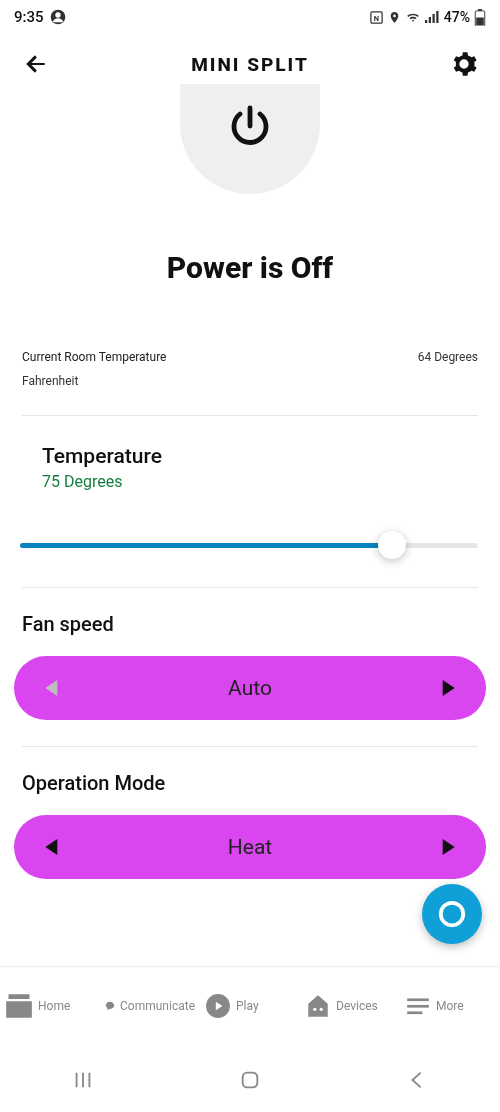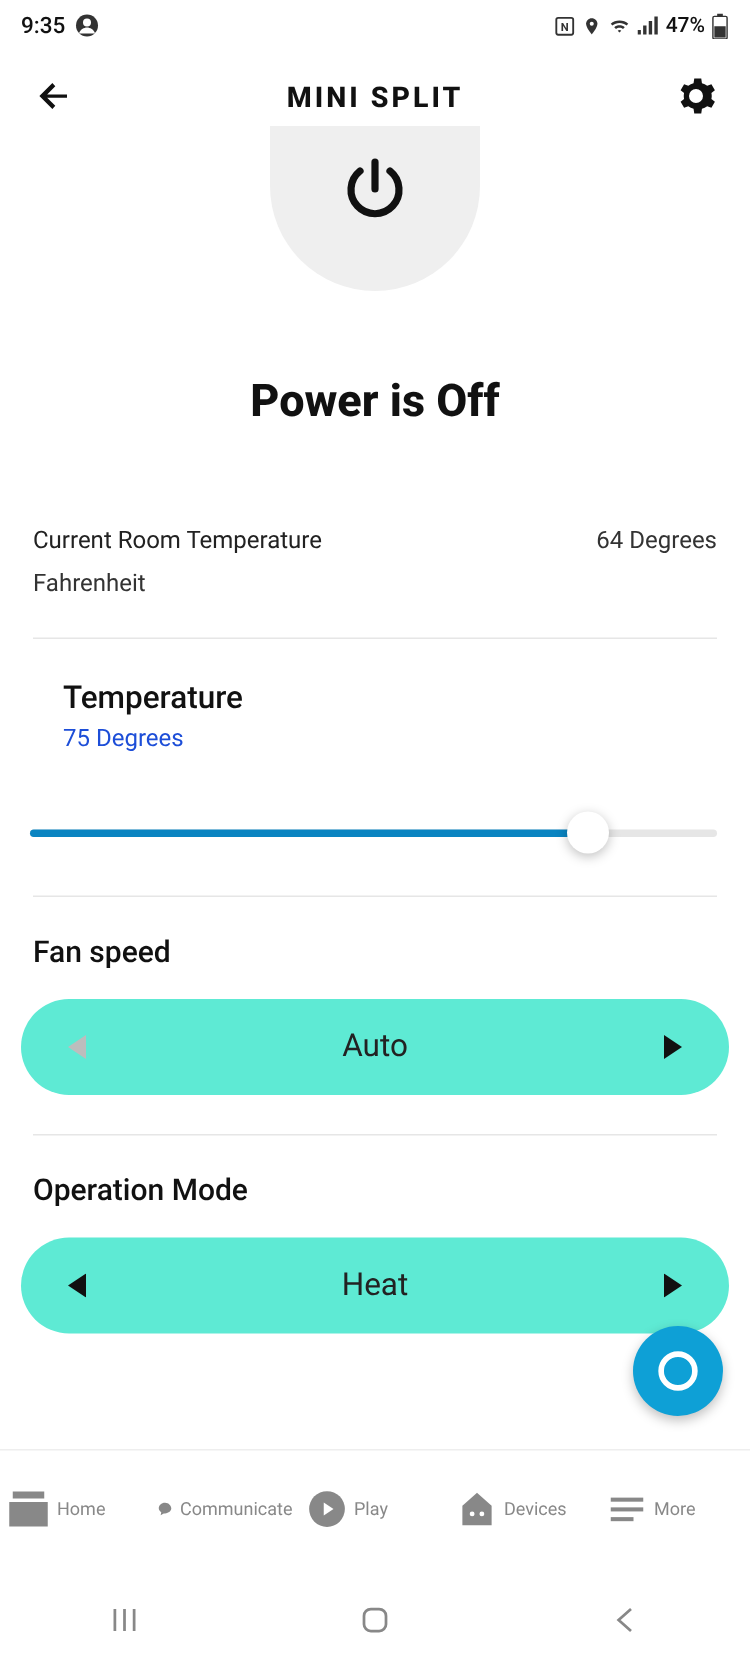--- a/index.html
+++ b/index.html
@@ -17,39 +17,39 @@
   .header-title { flex: 1; text-align: center; font-size: 19px; font-weight: 800; letter-spacing: 2px; }
   .gear-btn { width: 40px; height: 40px; display: flex; align-items: center; justify-content: center; }
 
   
   .power-wrap { display: flex; justify-content: center; margin-top: -10px; }
   .power-btn { width: 140px; height: 110px; background: #efefef; border-radius: 0 0 80px 80px; display: flex; align-items: flex-start; justify-content: center; padding-top: 18px; }
 
   .status-heading { text-align: center; font-size: 30px; font-weight: 800; margin-top: 56px; }
 
   .info-rows { padding: 0 22px; margin-top: 60px; }
-  .info-row { display: flex; justify-content: space-between; font-size: 16px; padding: 5px 0; }
+  .info-row { display: flex; justify-content: space-between; font-size: 12px; padding: 5px 0; }
   .info-label { color: #222; }
   .info-value { color: #333; }
 
   .divider { height: 1px; background: #e6e6e6; margin: 22px 22px 0 22px; }
 
   .section { padding: 0 22px; }
   .temp-section { padding-top: 28px; padding-left: 42px; padding-right: 6px; }
   .section-title { font-size: 21px; font-weight: 500; color: #111; }
-  .section-sub { font-size: 16px; color: #1d4ed8; margin-top: 4px; }
+  .section-sub { font-size: 16px; color: #15803d; margin-top: 4px; }
 
   .slider-wrap { position: relative; height: 40px; margin: 34px 0 8px 0; padding: 0 20px 0 42px; }
   .slider-track { position: absolute; left: 20px; right: 22px; top: 18px; height: 5px; background: #e6e6e6; border-radius: 3px; }
   .slider-fill { position: absolute; left: 20px; top: 18px; height: 5px; background: #0a84c1; border-radius: 3px; width: 370px; }
   .slider-thumb { position: absolute; top: 6px; left: 378px; width: 28px; height: 28px; background: #fff; border-radius: 50%; box-shadow: 0 2px 8px rgba(0,0,0,0.25); }
 
   .fan-title { font-size: 20px; font-weight: 500; margin-top: 24px; }
 
-  .pill { margin: 20px 14px 0 14px; background: #5eead4; border-radius: 40px; height: 64px; display: flex; align-items: center; justify-content: space-between; padding: 0 26px; }
+  .pill { margin: 20px 14px 0 14px; background: #d946ef; border-radius: 40px; height: 64px; display: flex; align-items: center; justify-content: space-between; padding: 0 26px; }
   .pill-label { font-size: 21px; color: #222; }
   .arrow { width: 24px; display:flex; justify-content:center; }
   .arrow.disabled svg path { fill: #bdbdbd; }
 
   .fab { position: absolute; right: 18px; bottom: 168px; width: 60px; height: 60px; border-radius: 50%; background: #0ea0d6; display: flex; align-items: center; justify-content: center; box-shadow: 0 3px 8px rgba(0,0,0,0.25); }
 
   
   .tab-bar { position: absolute; bottom: 68px; left: 0; right: 0; height: 78px; border-top: 1px solid #eee; display: flex; justify-content: space-around; align-items: center; }
   .tab { display: flex; flex-direction: row; align-items: center; gap: 5px; color: #888; font-size: 12px; width: 90px; }
   .tab svg { fill: #888; }

